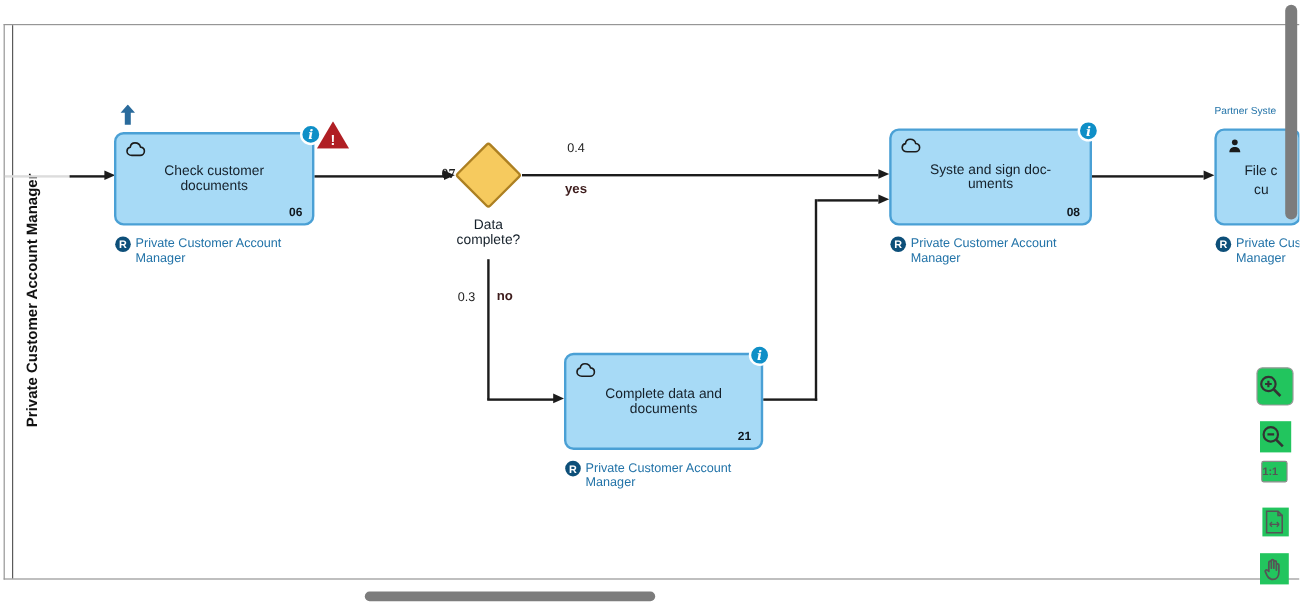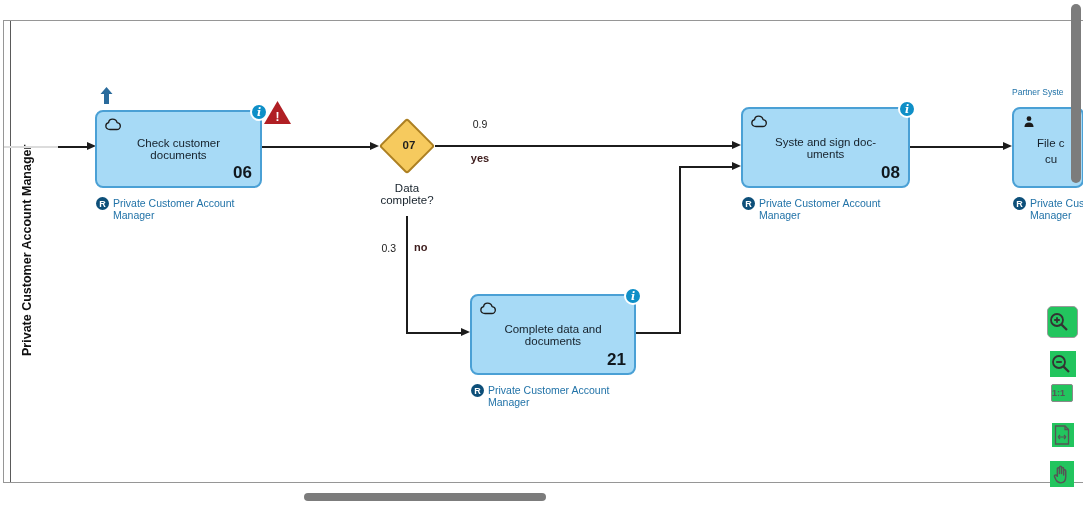--- a/index.html
+++ b/index.html
@@ -18,21 +18,21 @@
   .hline { height:2px; } .vline { width:2px; }
   .hline.faint { background:#dcdcdc; }
   .arrow-r { position:absolute; width:0; height:0; z-index:1;
              border-top:4.5px solid transparent; border-bottom:4.5px solid transparent;
              border-left:9px solid #1c1c1c; }
 
   
   .task { position:absolute; background:#a7daf6; border:2px solid #4aa0d5; border-radius:8px; z-index:2; }
   .task .tlabel { position:absolute; inset:0; display:flex; align-items:center; justify-content:center;
                   text-align:center; font-size:11.5px; color:#15202a; white-space:pre-line; padding:16px 10px; }
-  .task .num { position:absolute; right:8px; bottom:3px; font-size:17px; font-weight:bold; color:#10171d; }
+  .task .num { position:absolute; right:8px; bottom:3px; font-size:10px; font-weight:bold; color:#10171d; }
   .cloud { position:absolute; left:7px; top:5px; }
   .person { position:absolute; left:8px; top:6px; }
   .info-badge { position:absolute; top:-9px; right:-8px; width:18px; height:18px; border-radius:50%;
                 background:#0f8fc7; color:#fff; border:2px solid #fff;
                 display:flex; align-items:center; justify-content:center;
                 font-family:"DejaVu Serif", serif; font-style:italic; font-weight:bold; font-size:11px; z-index:3; }
   .warning { position:absolute; left:264px; top:101px; width:27px; height:23px; z-index:3;
              background:#b01f24; clip-path:polygon(50% 0, 100% 100%, 0 100%);
              display:flex; align-items:flex-end; justify-content:center;
              color:#fff; font-weight:bold; font-size:12px; line-height:14px; }
@@ -40,22 +40,22 @@
 
   .role { position:absolute; display:flex; gap:4px; color:#2273a8; font-size:10.5px; line-height:12px; z-index:2; }
   .role .rtext { white-space:pre-line; }
   .r-badge { flex:none; width:13px; height:13px; border-radius:50%; background:#0d4f79; color:#fff;
              font-size:9px; font-weight:bold; display:flex; align-items:center; justify-content:center; margin-top:0; }
 
   
   .gateway { position:absolute; left:387px; top:126px; width:40px; height:40px;
              background:#f6ca5e; border:2px solid #ad8022; border-radius:3px;
              transform:rotate(45deg); z-index:2; }
-  .gw-num { position:absolute; left:381px; top:139px; width:56px; text-align:center;
-            font-size:11.5px; font-weight:bold; color:#1f1f1f; z-index:3; }
+  .gw-num { position:absolute; left:368px; top:139px; width:56px; 
+            font-size:11.5px; font-weight:bold; color:#1f1f1f; z-index:3;font-family:Liberation Serif, serif; }
   .gw-question { position:absolute; left:365px; top:182px; width:84px; text-align:center;
                  font-size:11.5px; color:#15202a; white-space:pre-line; z-index:2; }
 
   .edge-label { position:absolute; font-size:10.5px; color:#222; z-index:2; }
   .edge-label.bold { font-weight:bold; color:#3d1c1c; font-size:11px; }
 
   .sys-label { position:absolute; left:1012px; top:87px; width:80px; font-size:8.5px;
                color:#2273a8; white-space:nowrap; z-index:2; }
   .frag { position:absolute; font-size:11.5px; color:#15202a; white-space:nowrap; }
 
@@ -98,21 +98,21 @@
   <div class="arrow-r" style="left:461px; top:328px;"></div>
 
   <div class="hline" style="left:636px; top:332px; width:45px;"></div>
   <div class="vline" style="left:679px; top:166px; height:168px;"></div>
   <div class="hline" style="left:681px; top:166px; width:51px;"></div>
   <div class="arrow-r" style="left:732px; top:162px;"></div>
 
   <div class="hline" style="left:910px; top:146px; width:93px;"></div>
   <div class="arrow-r" style="left:1003px; top:142px;"></div>
 
-  <div class="edge-label" style="left:460px; top:118px; width:40px; text-align:center;">0.9</div>
+  <div class="edge-label" style="left:460px; top:118px; width:40px; text-align:center;">0.4</div>
   <div class="edge-label bold" style="left:460px; top:152px; width:40px; text-align:center;">yes</div>
   <div class="edge-label" style="left:360px; top:242px; width:36px; text-align:right;">0.3</div>
   <div class="edge-label bold" style="left:414px; top:241px; width:30px;">no</div>
 
   <div class="up-arrow">
     <svg width="13" height="18" viewBox="0 0 13 18">
         <polygon points="6.5,0 12.5,7 9,7 9,17 4,17 4,7 0.5,7" fill="#2a6b9c"></polygon>
       </svg>
   </div>
 

